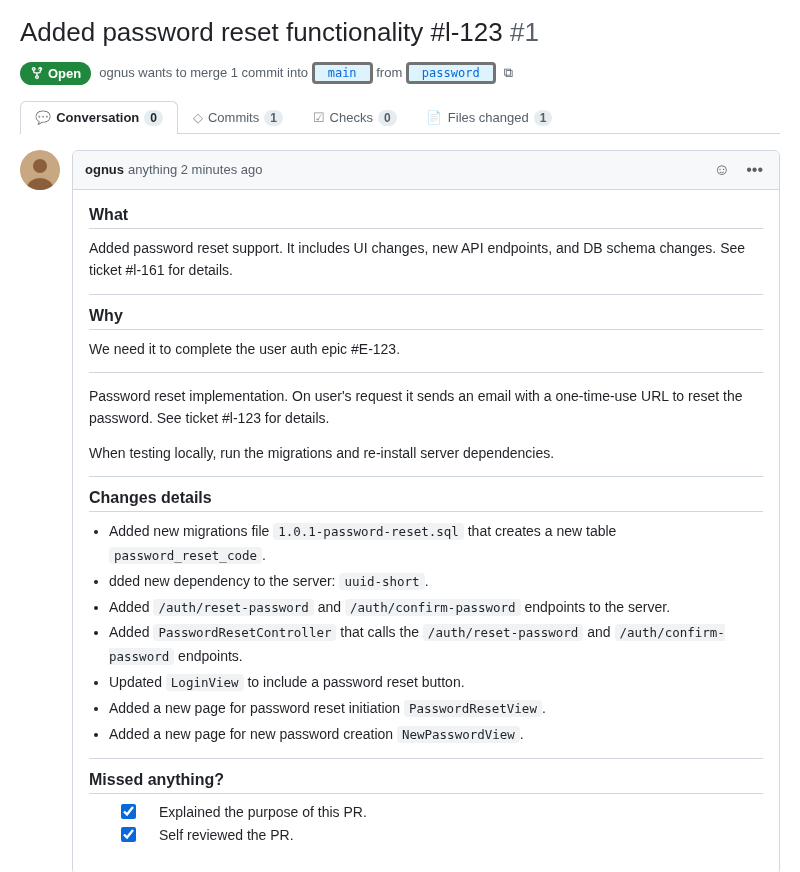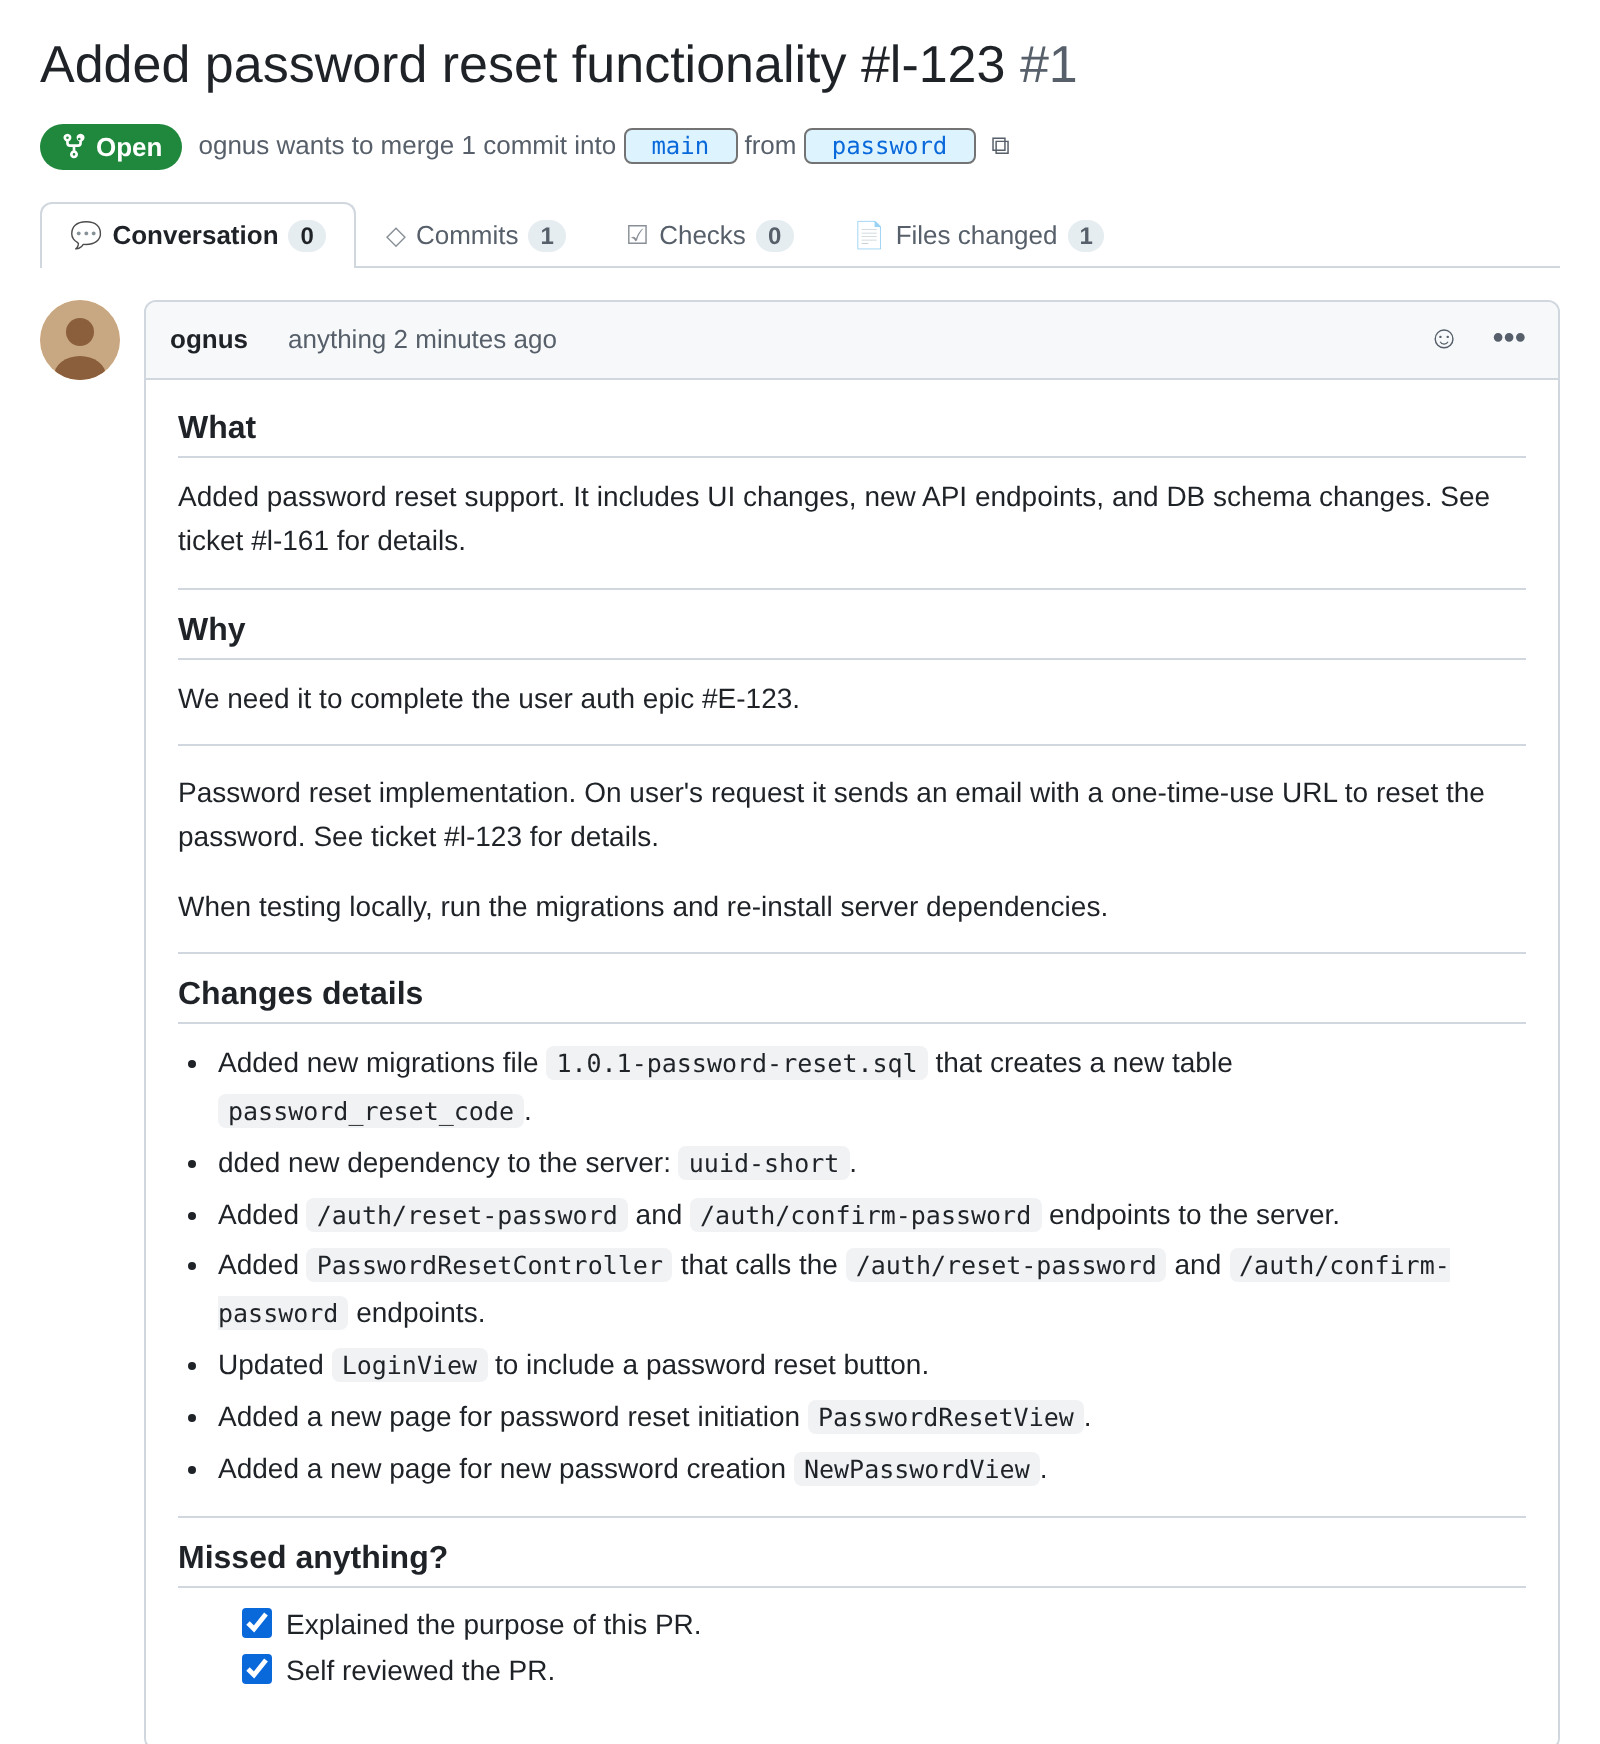--- a/index.html
+++ b/index.html
@@ -41,21 +41,21 @@
     }
     .status-badge svg { width: 14px; height: 14px; fill: currentColor; }
     .pr-meta {
       font-size: 13px;
       color: #57606a;
     }
     .pr-meta .branch {
       display: inline-block;
       background: #ddf4ff;
       color: #0969da;
-      border: 1px solid #737373;
+      border: 3px solid #737373;
       border-radius: 4px;
       padding: 1px 13px;
       font-size: 12px;
       font-family: ui-monospace, SFMono-Regular, monospace;
     }
     .copy-icon {
       display: inline-block;
       cursor: pointer;
       color: #57606a;
       font-size: 13px;
@@ -124,21 +124,21 @@
       display: flex;
       align-items: center;
       justify-content: space-between;
       background: #f6f8fa;
       border-bottom: 1px solid #d0d7de;
       padding: 8px 12px;
     }
     .comment-header-left {
       display: flex;
       align-items: center;
-      gap: 20px;
+      gap: 4px;
       font-size: 13px;
     }
     .comment-author { font-weight: 600; }
     .comment-time { color: #57606a; }
     .comment-header-right {
       display: flex;
       align-items: center;
       gap: 8px;
     }
     .icon-btn {
@@ -189,21 +189,21 @@
     }
     
     .checklist {
       list-style: none;
       margin: 8px 0 0 0;
       padding: 0;
     }
     .checklist li {
       display: flex;
       align-items: flex-start;
-      gap: 7px;
+      gap: 23px;
       margin-bottom: 6px;
       font-size: 14px;
       line-height: 1.5;
       padding-left: 12px;
     }
     .checklist li input[type="checkbox"] {
       margin-top: 2px;
       flex-shrink: 0;
       width: 15px;
       height: 15px;

